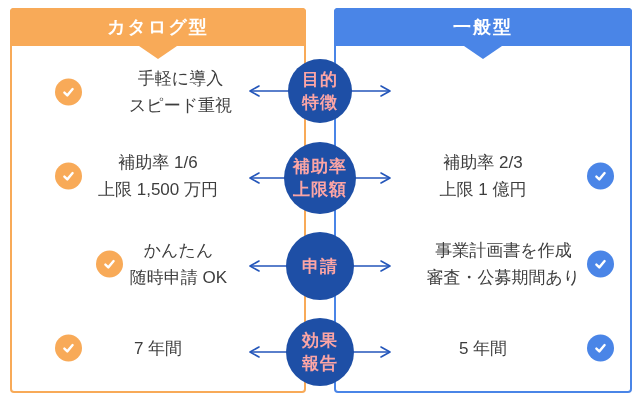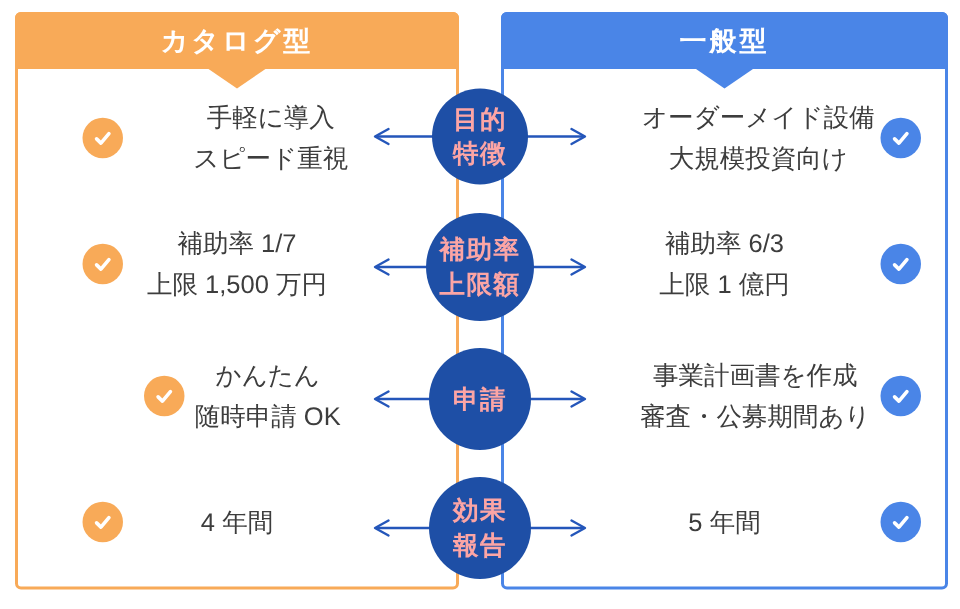--- a/index.html
+++ b/index.html
@@ -77,62 +77,53 @@
       <div class="row-text">手軽に導入
 スピード重視</div>
     </div>
 
     <div class="row r2">
       <span class="check">
         <svg viewBox="0 0 24 24">
             <path d="M6.2 12.8 L10.3 16.8 L17.8 7.9" stroke="#fff" stroke-width="3.4" fill="none" stroke-linecap="round" stroke-linejoin="round"></path>
           </svg>
       </span>
-      <div class="row-text">補助率 1/7
+      <div class="row-text">補助率 1/6
 上限 1,500 万円</div>
     </div>
 
     <div class="row r3">
       <span class="check">
         <svg viewBox="0 0 24 24">
             <path d="M6.2 12.8 L10.3 16.8 L17.8 7.9" stroke="#fff" stroke-width="3.4" fill="none" stroke-linecap="round" stroke-linejoin="round"></path>
           </svg>
       </span>
       <div class="row-text">かんたん
 随時申請 OK</div>
     </div>
 
     <div class="row r4">
       <span class="check">
         <svg viewBox="0 0 24 24">
             <path d="M6.2 12.8 L10.3 16.8 L17.8 7.9" stroke="#fff" stroke-width="3.4" fill="none" stroke-linecap="round" stroke-linejoin="round"></path>
           </svg>
       </span>
-      <div class="row-text">4 年間</div>
+      <div class="row-text">7 年間</div>
     </div>
   </section>
 
   <section class="col col-right">
     <header class="col-header">
       <span>一般型</span>
       <span class="notch"></span>
     </header>
 
-    <div class="row r1">
-      <div class="row-text">オーダーメイド設備
-大規模投資向け</div>
-      <span class="check">
-        <svg viewBox="0 0 24 24">
-            <path d="M6.2 12.8 L10.3 16.8 L17.8 7.9" stroke="#fff" stroke-width="3.4" fill="none" stroke-linecap="round" stroke-linejoin="round"></path>
-          </svg>
-      </span>
-    </div>
 
     <div class="row r2">
-      <div class="row-text">補助率 6/3
+      <div class="row-text">補助率 2/3
 上限 1 億円</div>
       <span class="check">
         <svg viewBox="0 0 24 24">
             <path d="M6.2 12.8 L10.3 16.8 L17.8 7.9" stroke="#fff" stroke-width="3.4" fill="none" stroke-linecap="round" stroke-linejoin="round"></path>
           </svg>
       </span>
     </div>
 
     <div class="row r3">
       <div class="row-text">事業計画書を作成

